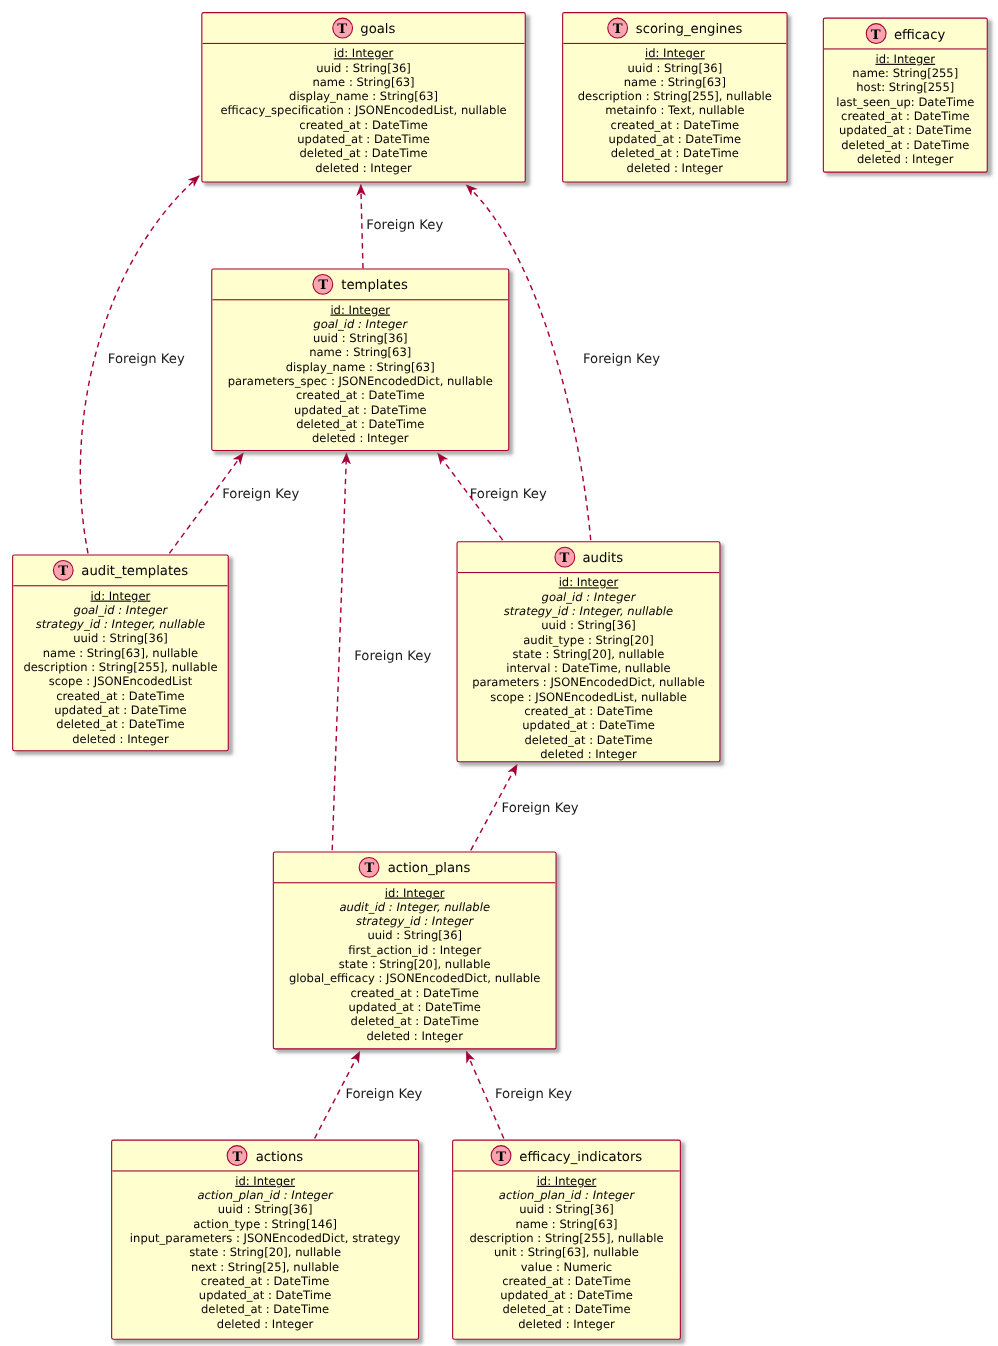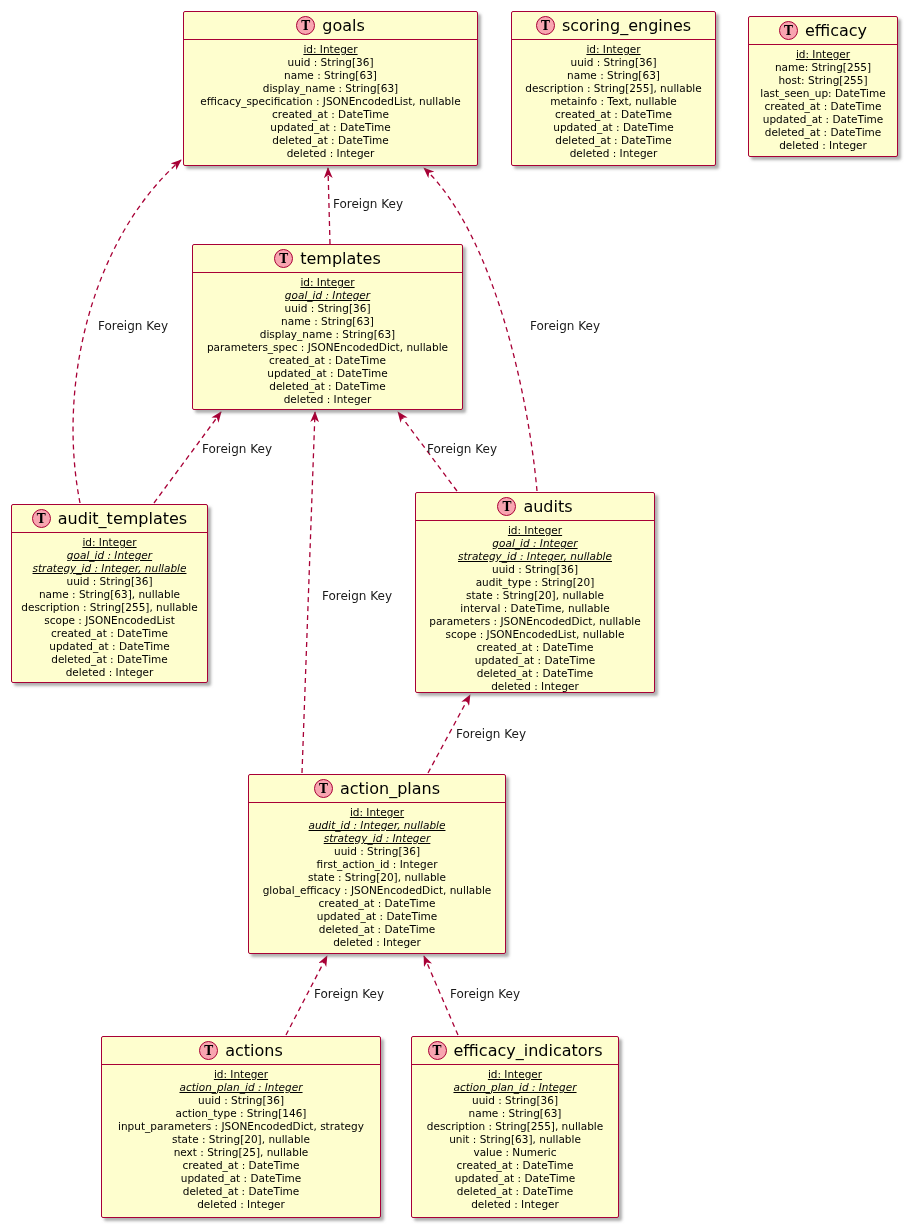--- a/index.html
+++ b/index.html
@@ -54,33 +54,33 @@
     display: flex;
     align-items: center;
     justify-content: center;
     font-family: "DejaVu Serif", serif;
     font-weight: bold;
     font-size: 12px;
     color: #000000;
     flex: 0 0 auto;
   }
   .entity-title {
-    font-size: 16px;
+    font-size: 12px;
     color: #000000;
     white-space: nowrap;
   }
   .fields { padding: 3px 5px 0 5px; text-align: center; }
   .field {
     font-size: 10.5px;
     line-height: 13px;
     white-space: nowrap;
     color: #000000;
   }
   .field.pk { text-decoration: underline; }
-  .field.fk { text-decoration: underline; font-style: italic; }
+  .field.fk { font-style: italic; }
 </style>
 </head>
 <body>
 
 <div id="canvas">
   <svg id="edge-layer" width="907" height="1224" viewBox="0 0 907 1224" xmlns="http://www.w3.org/2000/svg">
     <defs>
       <marker id="fk-arrowhead" viewBox="0 0 10 8" refX="9.2" refY="4" markerWidth="11" markerHeight="9" orient="auto-start-reverse" markerUnits="userSpaceOnUse">
         <path id="arrowhead-path" d="M0,0 L10,4 L0,8 L2.8,4 Z" fill="#A80036"></path>
       </marker>

